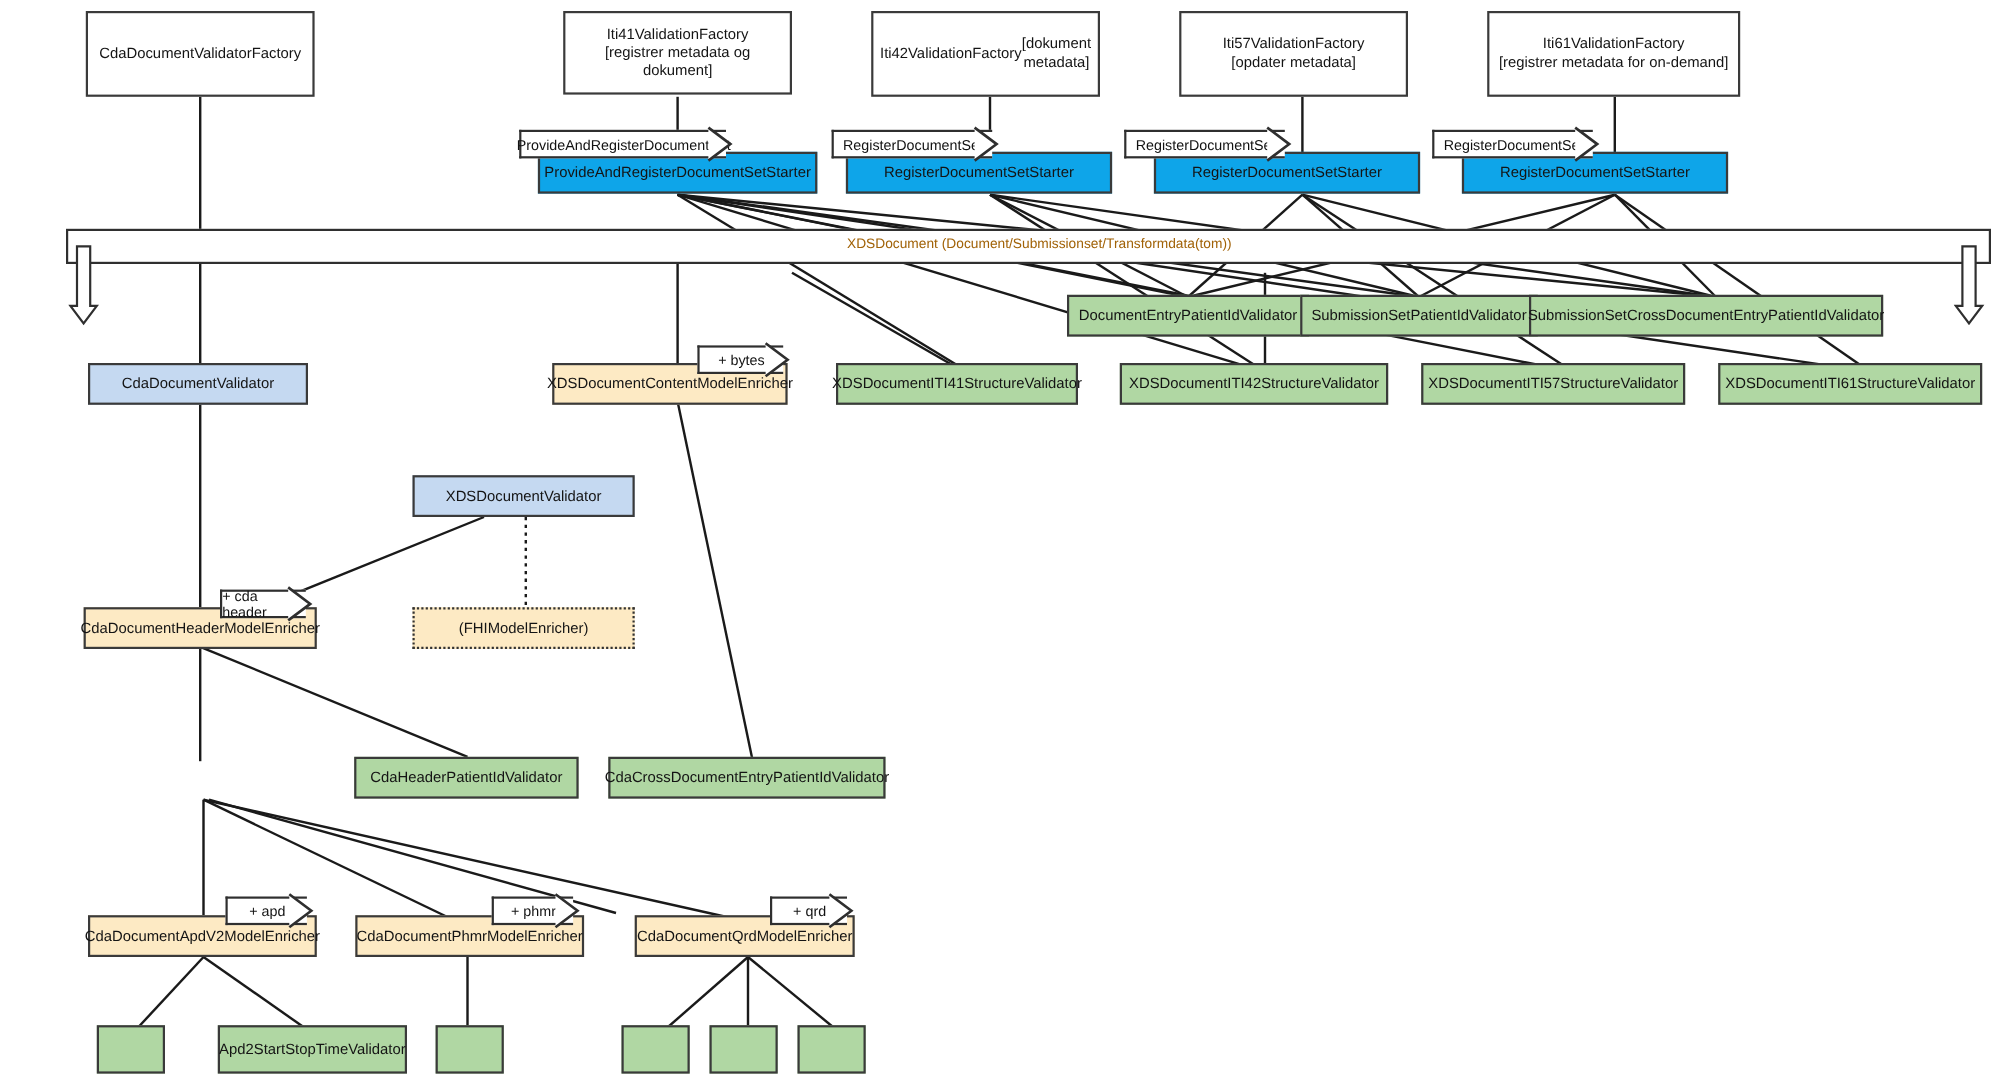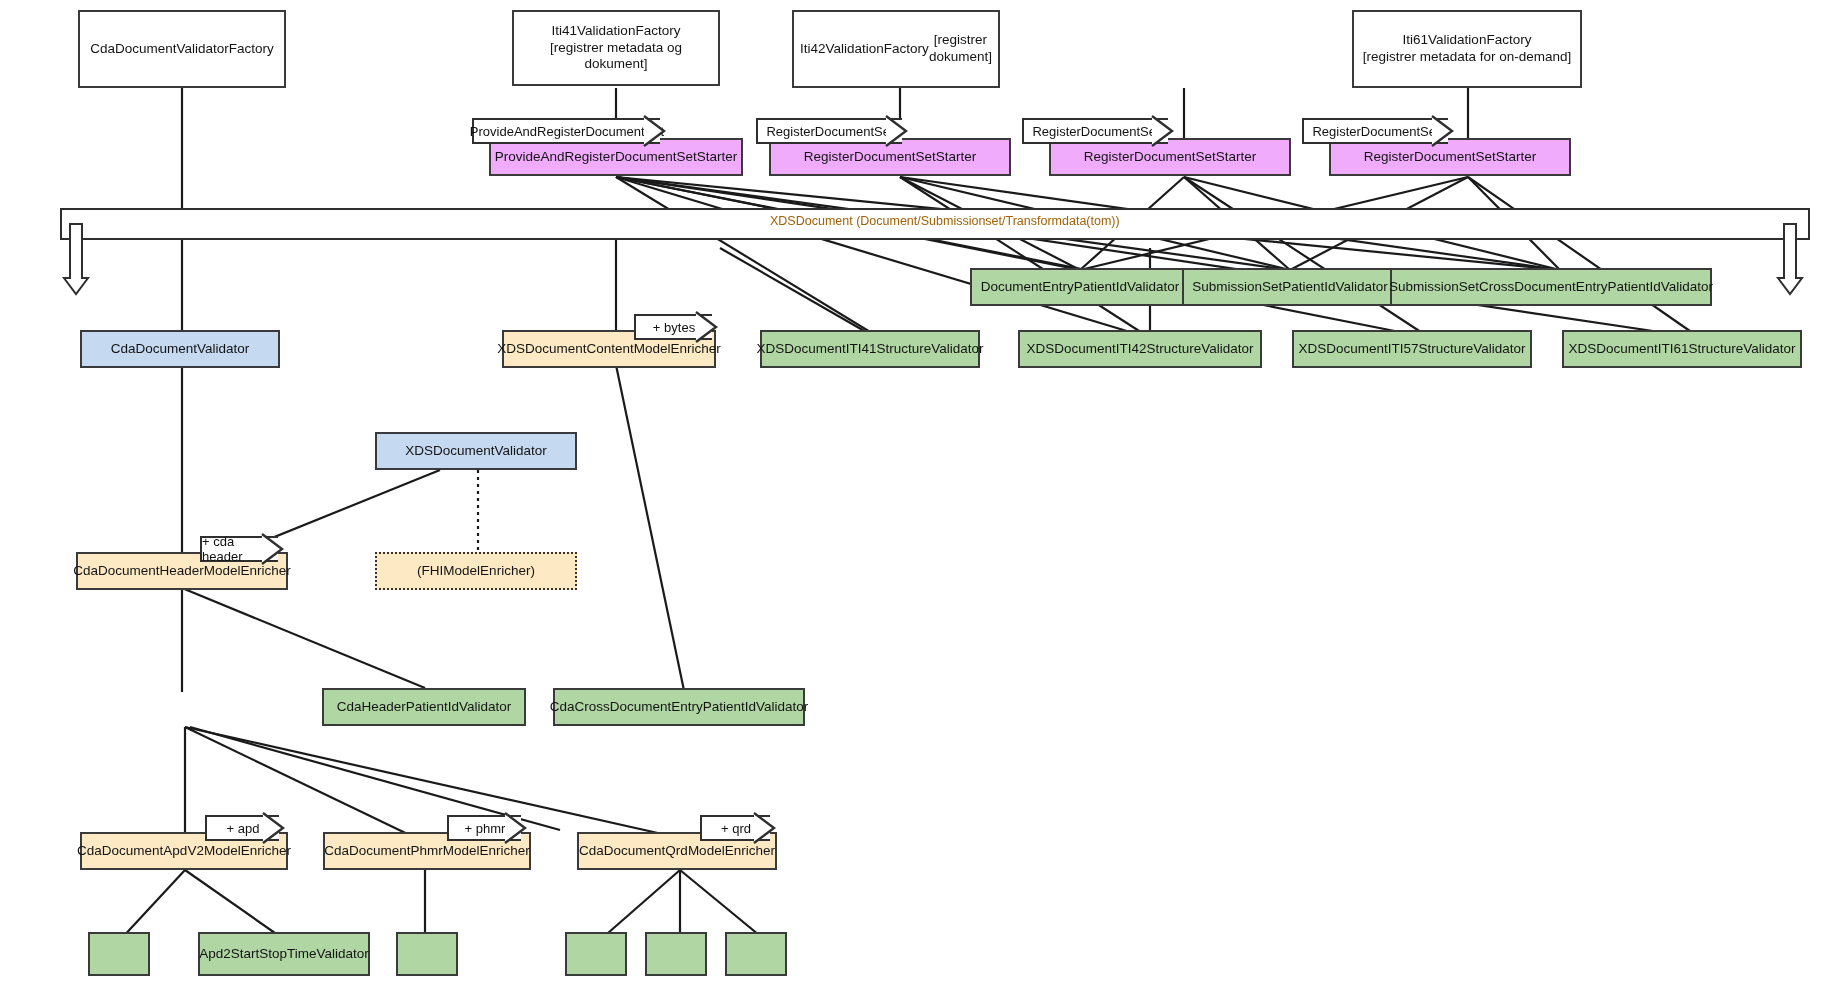--- a/index.html
+++ b/index.html
@@ -4,21 +4,21 @@
 <style>
   html,body{margin:0;padding:0;background:#ffffff;}
   body{font-family:"Liberation Sans","DejaVu Sans",sans-serif;}
   #canvas{position:relative;width:1832px;height:990px;overflow:hidden;background:#fff;}
   #wires{position:absolute;left:0;top:0;width:1832px;height:990px;pointer-events:none;}
 
   .node{position:absolute;box-sizing:border-box;border:2px solid #3a3a3a;
         display:flex;align-items:center;justify-content:center;text-align:center;
         font-size:13.5px;color:#141414;line-height:1.25;padding:2px 6px;z-index:3;}
   .n-white{background:#ffffff;}
-  .n-pink{background:#f0abfc;}
+  .n-pink{background:#0ea5e9;}
   .n-blue{background:#c5d9f1;}
   .n-green{background:#b0d7a3;}
   .n-yellow{background:#fdeac4;}
   .n-dotted{background:#fdeac4;border:2px dotted #333;}
   .node .sub{display:block;}
 
   
   .chev{position:absolute;height:26px;z-index:5;box-sizing:border-box;}
   .chev .body{position:absolute;left:0;top:0;right:22px;height:26px;
               background:#fff;border:2px solid #2f2f2f;border-right:none;box-sizing:border-box;
@@ -100,23 +100,27 @@
     <span>CdaDocumentValidatorFactory</span>
   </div>
 
   <div class="node n-white" style="left:512px;top:10px;width:208px;height:76px;flex-direction:column;">
     <span>Iti41ValidationFactory</span>
     <span class="sub">[registrer metadata og dokument]</span>
   </div>
 
   <div class="node n-white" style="left:792px;top:10px;width:208px;height:78px;">
     <span>Iti42ValidationFactory</span>
-    <span class="sub">[registrer dokument]</span>
-  </div>
-
+    <span class="sub">[dokument metadata]</span>
+  </div>
+
+  <div class="node n-white" style="left:1072px;top:10px;width:208px;height:78px;flex-direction:column;">
+    <span>Iti57ValidationFactory</span>
+    <span class="sub">[opdater metadata]</span>
+  </div>
 
   <div class="node n-white" style="left:1352px;top:10px;width:230px;height:78px;flex-direction:column;">
     <span>Iti61ValidationFactory</span>
     <span class="sub">[registrer metadata for on-demand]</span>
   </div>
 
   <div class="chev" style="left:472px;top:118px;width:210px;">
     <div class="body">ProvideAndRegisterDocumentSet</div>
     <svg class="tip" viewBox="0 0 40 38">
       <path d="M2,4 L22,19 L2,34" fill="#fff" stroke="#2f2f2f" stroke-width="2.4"></path>

